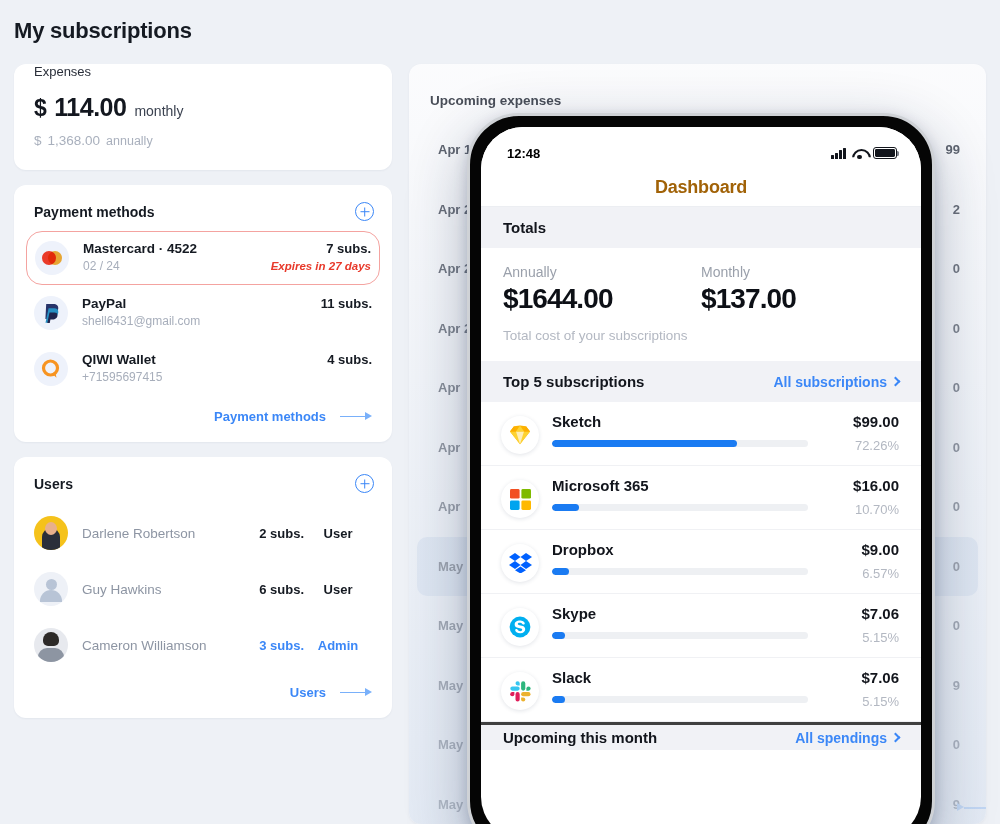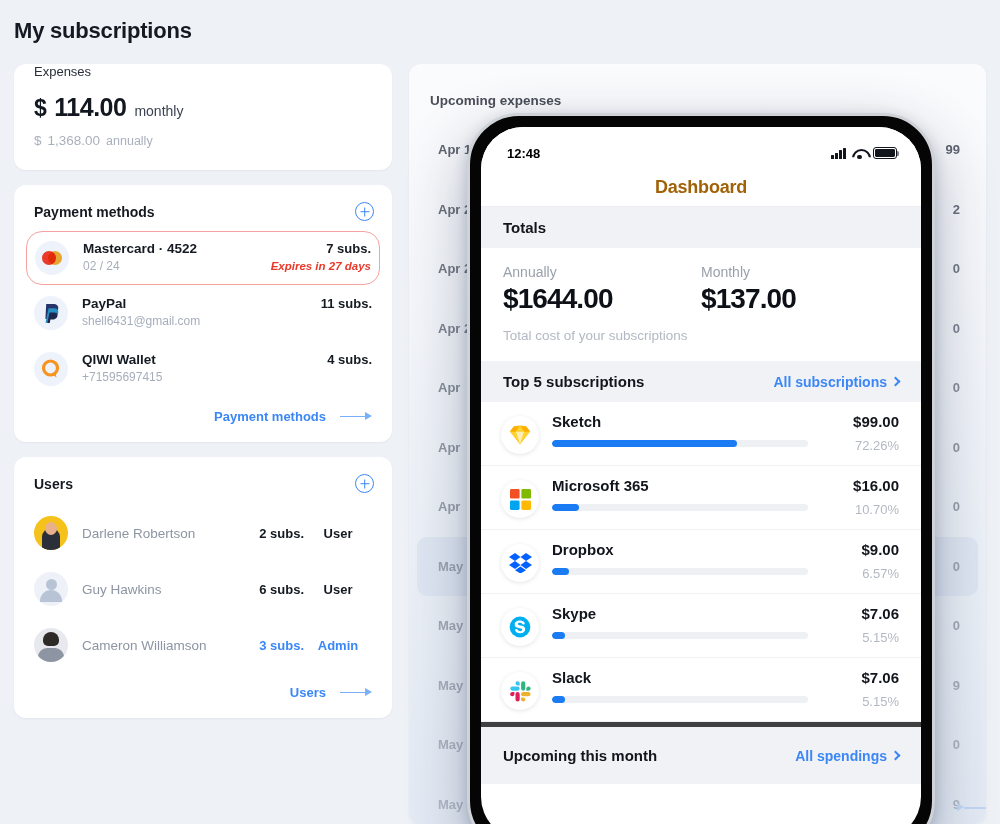--- a/index.html
+++ b/index.html
@@ -299,23 +299,23 @@
   .bar-track {
     margin-top:10px; height:7px; border-radius:4px; background:#eef0f3; width:100%;
     overflow:hidden;
   }
   .bar-fill { height:100%; border-radius:4px; background:#1a7bf2; }
   .sub-right { flex:0 0 auto; text-align:right; width:78px; }
   .sub-price { font-size:15px; font-weight:700; color:#12151c; }
   .sub-pct { font-size:13px; color:#b3b8c2; margin-top:8px; }
 
   .bottom-strip {
-    background:#f1f2f6; padding:20px 22px;
+    background:#f1f2f6; padding:4px 22px;
     display:flex; align-items:center; justify-content:space-between;
-    border-top:5px solid #404040;
+    border-top:3px solid #404040;
   }
   .bottom-strip .t { font-size:15px; font-weight:700; color:#12151c; }
 </style>
 </head>
 <body>
 
 <div id="stage">
 
   <div class="page-title">My subscriptions</div>
 

